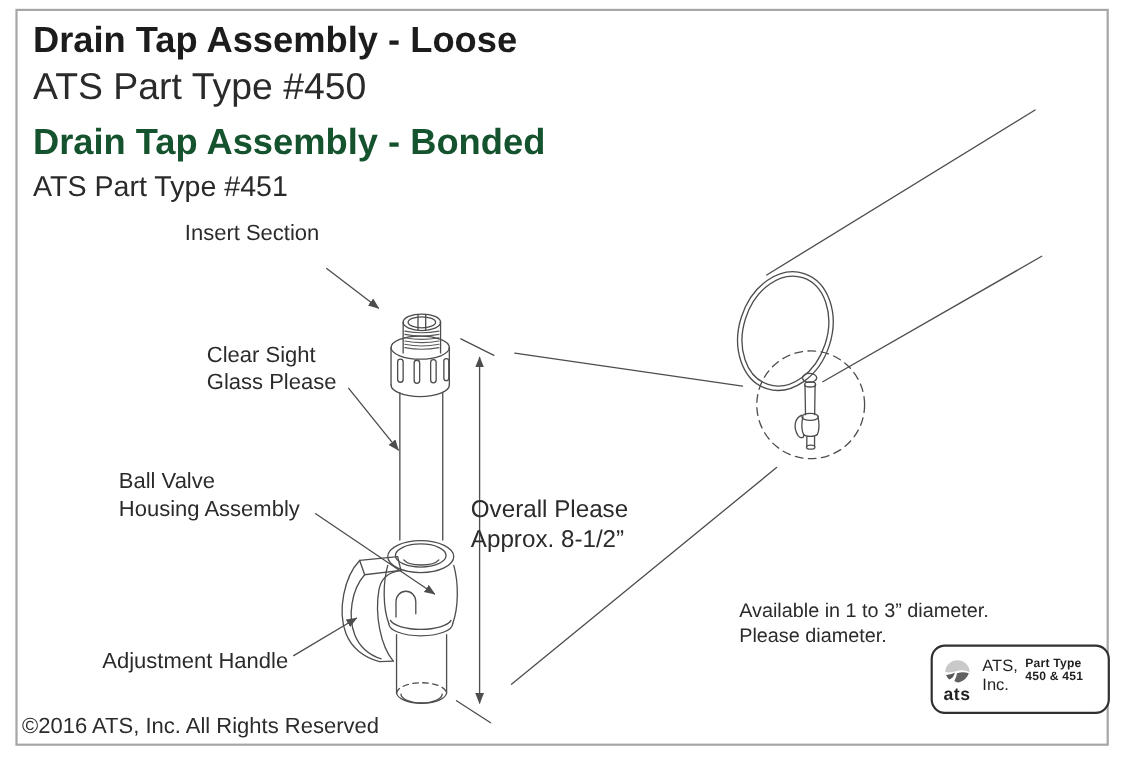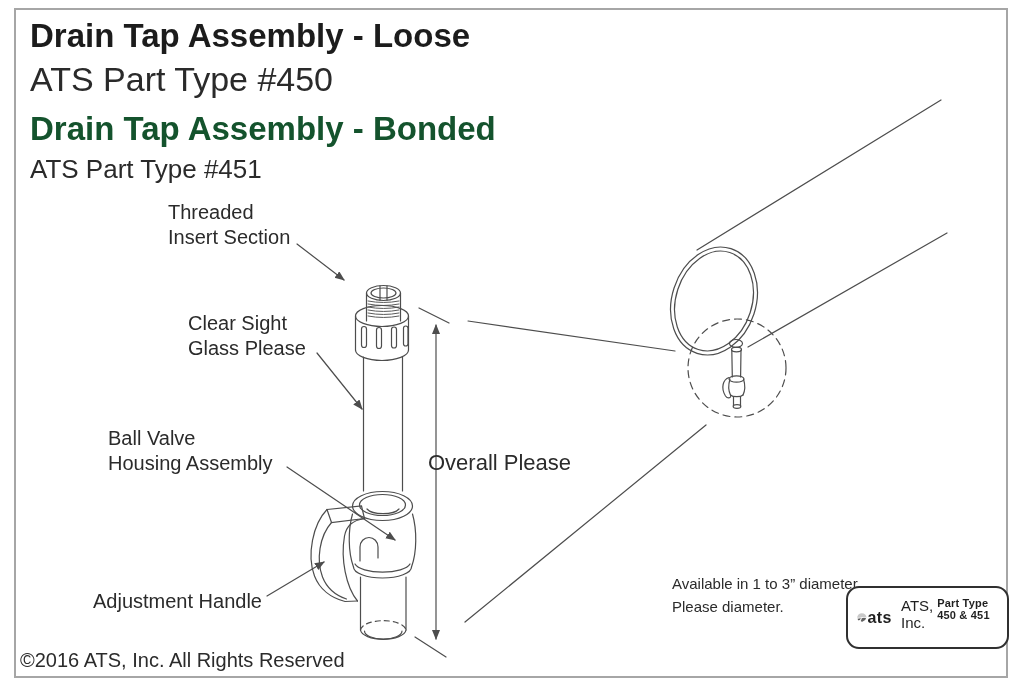--- a/index.html
+++ b/index.html
@@ -7,28 +7,28 @@
         font-family:"Liberation Sans", sans-serif;color:#232323;text-decoration:underline;}
   .frame{position:absolute;left:14px;top:8px;width:994px;height:670px;
          border:2px solid #a6a6a6;box-sizing:border-box;}
   .hdr{position:absolute;left:30px;white-space:nowrap;}
   .t1{top:17px;font-size:33px;font-weight:bold;color:#1c1c1c;}
   .s1{top:60px;font-size:34px;color:#2a2a2a;}
   .t2{top:110px;font-size:33px;font-weight:bold;color:#14532d;}
   .s2{top:154px;font-size:26px;color:#2a2a2a;}
   .lbl{position:absolute;font-size:20px;line-height:25px;color:#2b2b2b;white-space:nowrap;}
   .lbl-length{font-size:22px;line-height:27px;}
-  .lbl-note{font-size:15px;line-height:23px;margin-top:28px;}
+  .lbl-note{font-size:18px;line-height:23px;}
   .copyright{position:absolute;left:20px;top:649px;font-size:20px;color:#2b2b2b;}
   .drawing{position:absolute;left:0;top:0;width:1024px;height:688px;}
   .drawing *{vector-effect:non-scaling-stroke;}
   .logobox{position:absolute;left:846px;top:586px;width:163px;height:63px;
            border:2px solid #303030;border-radius:13px;background:#fff;box-sizing:border-box;
            display:flex;align-items:center;padding:3px 6px 3px 8px;gap:9px;}
-  .logo-left{width:36px;display:flex;flex-direction:row;align-items:center;}
+  .logo-left{width:36px;display:flex;flex-direction:column;align-items:center;}
   .globe{width:28px;height:27px;display:block;}
   .logo-mark{font-weight:bold;font-size:16px;line-height:15px;color:#1f1f1f;letter-spacing:.5px;}
   .logo-right{display:flex;flex-direction:row;justify-content:center;}
   .logo-company{font-size:15px;color:#1f1f1f;margin-bottom:7px;}
   .logo-part{font-size:11px;font-weight:bold;color:#1f1f1f;letter-spacing:.2px;}
   .stroke{stroke:#4d4d4d;stroke-width:1.2;fill:none;stroke-linecap:round;}
   .thin{stroke:#5a5a5a;stroke-width:1;fill:none;}
   .dashed{stroke-dasharray:7 5;}
   .hidden-line{stroke-dasharray:5 4;}
 </style>
@@ -147,34 +147,34 @@
       <path d="M743.5,379 C745,384 745,391 743,395"></path>
       <path d="M730.5,395 A6.8,2.8 0 0 0 743,395"></path>
       <path d="M729,377.5 C723,379.5 720.5,388 725.5,396 C727.5,398.8 730.5,398.5 731,395.5"></path>
       <line x1="733.5" y1="397" x2="733.5" y2="406"></line>
       <line x1="740.5" y1="397" x2="740.5" y2="406"></line>
       <ellipse cx="737" cy="406.5" rx="3.8" ry="1.8"></ellipse>
     </g>
   </svg>
 
   <div class="lbl" style="left:168px;top:200px">
-    <div>Threaded</div>
     <div>Insert Section</div>
   </div>
   <div class="lbl" style="left:188px;top:311px">
     <div>Clear Sight</div>
     <div>Glass Please</div>
   </div>
   <div class="lbl" style="left:93px;top:589px">Adjustment Handle</div>
   <div class="lbl" style="left:108px;top:426px">
     <div>Ball Valve</div>
     <div>Housing Assembly</div>
   </div>
   <div class="lbl lbl-length" style="left:428px;top:449px">
     <div>Overall Please</div>
+    <div>Approx. 8-1/2”</div>
   </div>
   <div class="lbl lbl-note" style="left:672px;top:544px">
     <div>Available in 1 to 3” diameter.</div>
     <div>Please diameter.</div>
   </div>
 
   <div class="logobox">
     <div class="logo-left">
       <svg class="globe" viewBox="0 0 34 34" xmlns="http://www.w3.org/2000/svg">
         <path d="M3.5,17.5 A14,13.5 0 0 1 31.5,17.5 Q24,14 17,16.5 Q9,19 3.5,17.5 Z" fill="#c9c9c9"></path>

